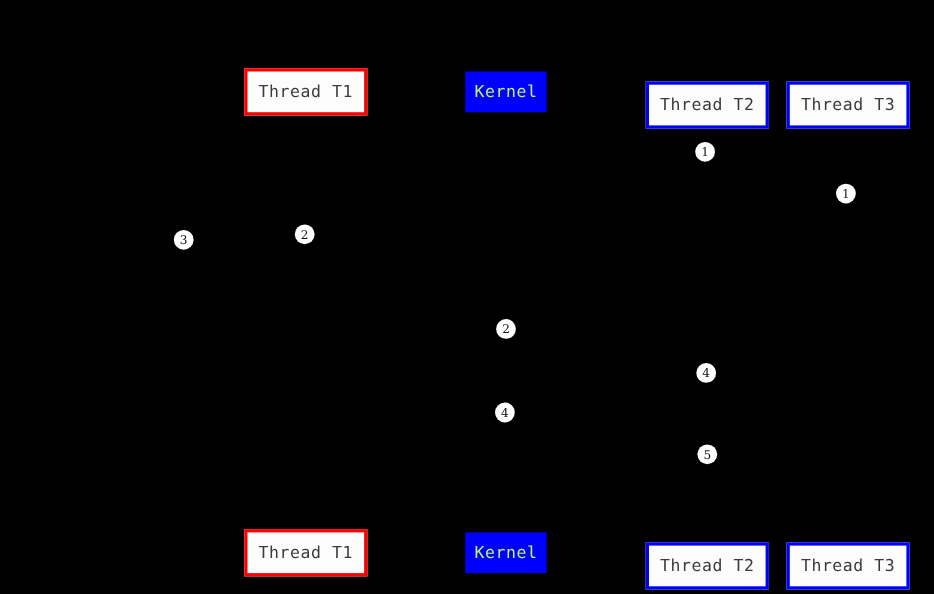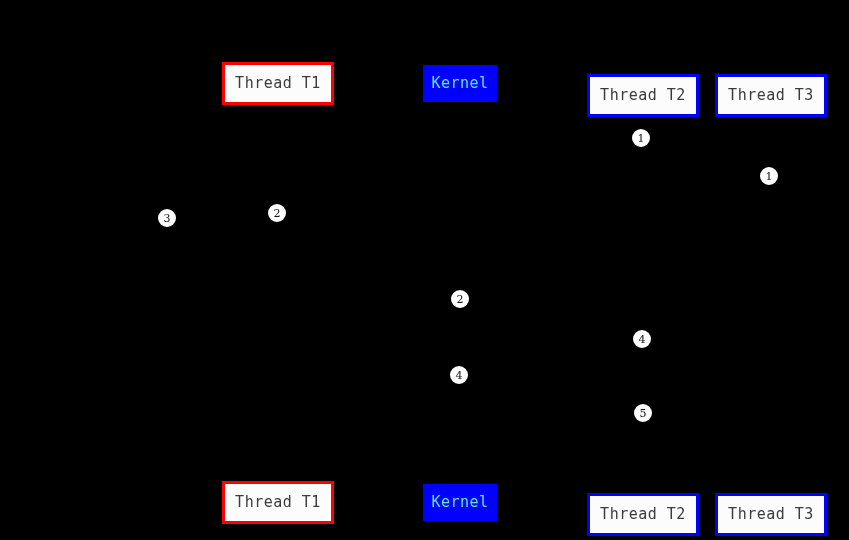--- a/index.html
+++ b/index.html
@@ -52,21 +52,21 @@
     background: #FCFCFC;
     border: 3px solid #0000FF;
     color: #3B3B3B;
     margin-top: 12px;
   }
 
   
   .box-style-blue-solid {
     background: #0000FF;
     border: 0;
-    color: #5eead4;
+    color: #bef264;
   }
 
   
   .lifeline {
     position: absolute;
     width: 1px;
     background: #000000;
   }
 
   

